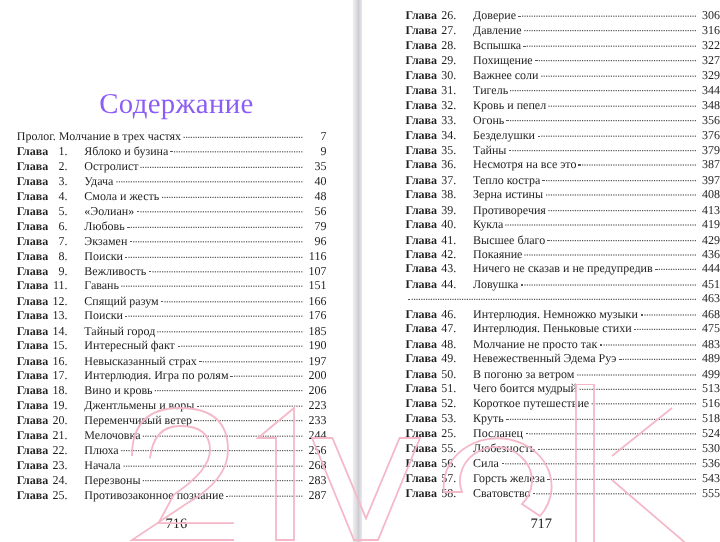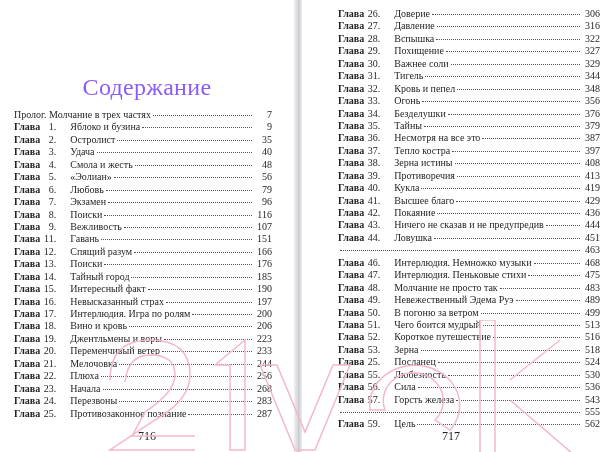--- a/index.html
+++ b/index.html
@@ -311,21 +311,21 @@
         <span class="toc-label"><span class="toc-ch">Глава</span><span class="toc-num">51.</span><span>Чего боится мудрый</span></span>
         <span class="toc-dots"></span>
         <span class="toc-page">513</span>
       </li>
       <li class="toc-row">
         <span class="toc-label"><span class="toc-ch">Глава</span><span class="toc-num">52.</span><span>Короткое путешествие</span></span>
         <span class="toc-dots"></span>
         <span class="toc-page">516</span>
       </li>
       <li class="toc-row">
-        <span class="toc-label"><span class="toc-ch">Глава</span><span class="toc-num">53.</span><span>Зерна</span></span>
+        <span class="toc-label"><span class="toc-ch">Глава</span><span class="toc-num">53.</span><span>Круть</span></span>
         <span class="toc-dots"></span>
         <span class="toc-page">518</span>
       </li>
       <li class="toc-row">
         <span class="toc-label"><span class="toc-ch">Глава</span><span class="toc-num">25.</span><span>Посланец</span></span>
         <span class="toc-dots"></span>
         <span class="toc-page">524</span>
       </li>
       <li class="toc-row">
         <span class="toc-label"><span class="toc-ch">Глава</span><span class="toc-num">55.</span><span>Любезность</span></span>
@@ -336,27 +336,23 @@
         <span class="toc-label"><span class="toc-ch">Глава</span><span class="toc-num">56.</span><span>Сила</span></span>
         <span class="toc-dots"></span>
         <span class="toc-page">536</span>
       </li>
       <li class="toc-row">
         <span class="toc-label"><span class="toc-ch">Глава</span><span class="toc-num">57.</span><span>Горсть железа</span></span>
         <span class="toc-dots"></span>
         <span class="toc-page">543</span>
       </li>
       <li class="toc-row">
+        <span class="toc-label"><span class="toc-ch">Глава</span><span class="toc-num">58.</span><span>Сватовство</span></span>
         <span class="toc-dots"></span>
         <span class="toc-page">555</span>
-      </li>
-      <li class="toc-row">
-        <span class="toc-label"><span class="toc-ch">Глава</span><span class="toc-num">59.</span><span>Цель</span></span>
-        <span class="toc-dots"></span>
-        <span class="toc-page">562</span>
       </li>
     </ul>
   <div class="page-number">717</div>
 </div>
 
 <svg class="watermark" viewBox="0 0 560 140">
   <g fill="none" stroke="#f4b8c8" stroke-width="1.5">
     <path d="M70 60 Q70 20 110 20 Q150 20 150 55 Q150 80 115 100 L70 130 L155 130"></path>
     <path d="M85 62 Q88 35 110 35 Q135 35 135 55 Q135 72 105 92 L92 116 L155 116"></path>
     <path d="M175 45 L205 20 L205 130 L190 130 L190 45 Z"></path>

